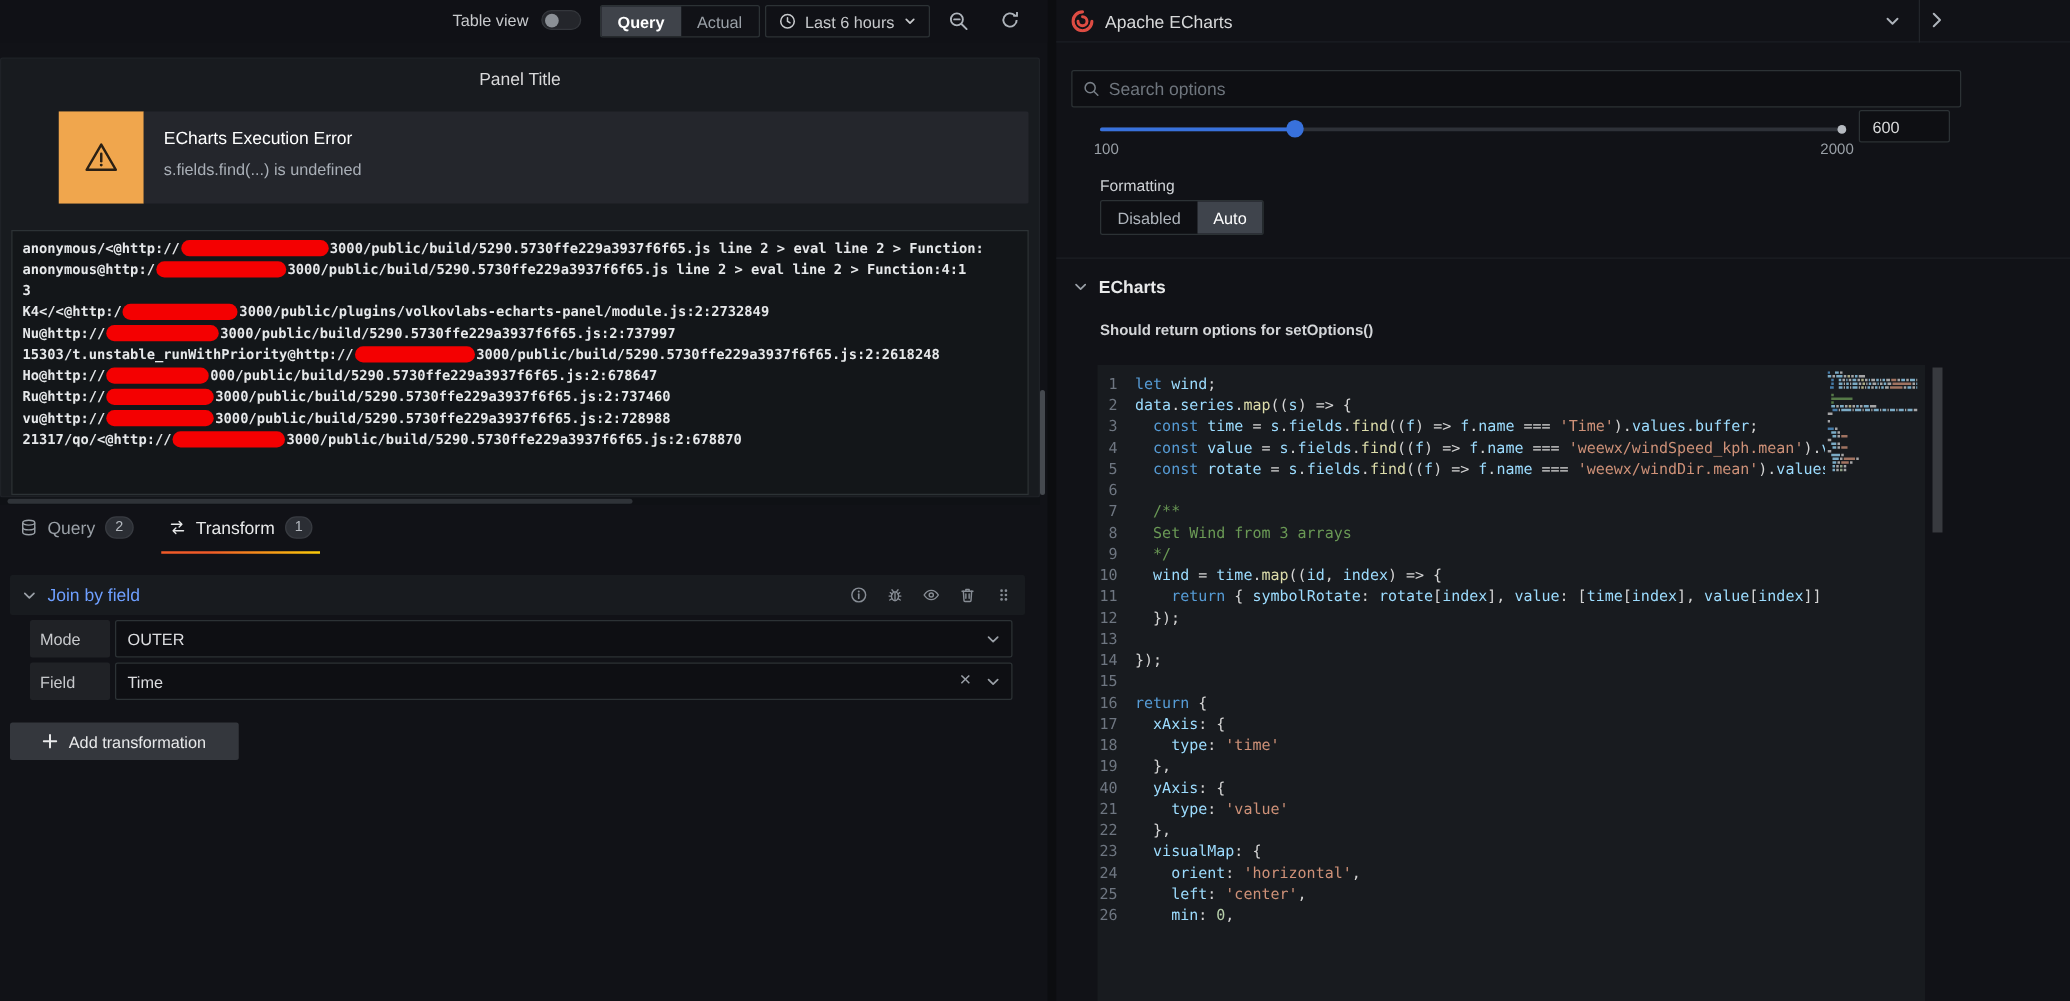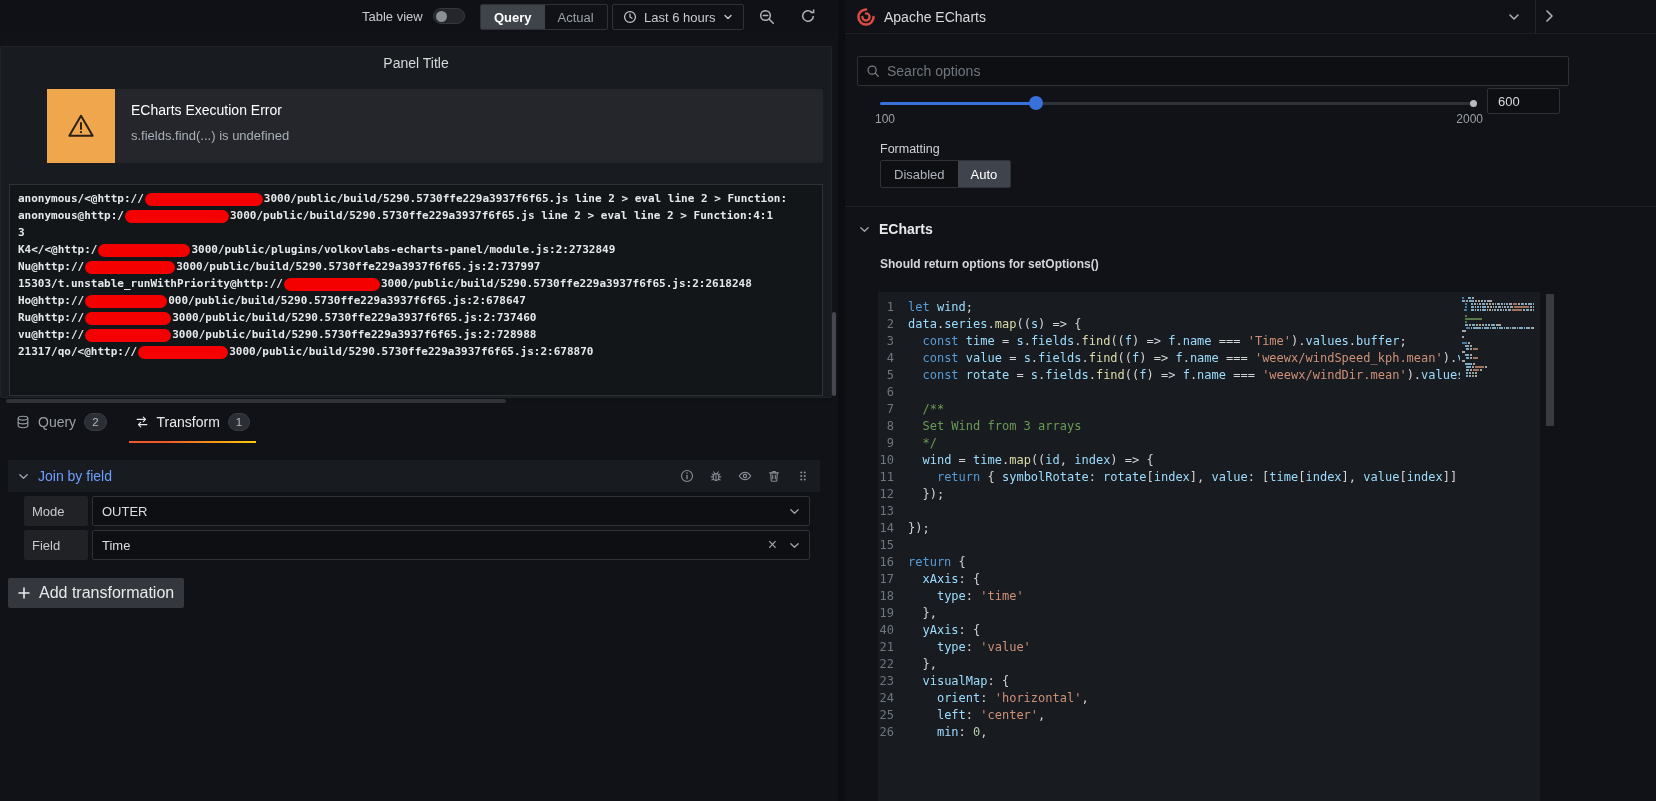--- a/index.html
+++ b/index.html
@@ -54,21 +54,21 @@
   .join-icons > span { display:flex; cursor:pointer; }
 
   .form-row { position:absolute; left:24px; display:flex; height:30px; }
   .form-row.mode { top:496px; } .form-row.field { top:530px; }
   .form-label { width:64px; flex:none; background:#202226; color:#c7c9cc; font-size:13px; display:flex; align-items:center; padding-left:8px; border-radius:2px; margin-right:4px; }
   .form-select { width:718px; background:#0e0f13; border:1px solid #2c3235; border-radius:2px; display:flex; align-items:center; padding:0 9px; font-size:13px; color:#dcdde0; cursor:pointer; }
   .select-caret { margin-left:auto; color:#9aa0a7; display:flex; }
   .clear-x { color:#9aa0a7; font-size:16px; line-height:1; margin-left:auto; margin-right:12px; cursor:pointer; }
   .form-select .after-x { margin-left:0; }
 
-  .add-transform-btn { position:absolute; left:8px; top:578px; height:30px; padding:0 10px; background:#34373d; border:none; border-radius:2px; display:inline-flex; align-items:center; gap:9px; font-size:16px; color:#e8e9ea; font-weight:500; font-family:inherit; cursor:pointer; }
+  .add-transform-btn { position:absolute; left:8px; top:578px; height:30px; padding:0 26px; background:#34373d; border:none; border-radius:2px; display:inline-flex; align-items:center; gap:9px; font-size:13px; color:#e8e9ea; font-weight:500; font-family:inherit; cursor:pointer; }
 
   
   .right-pane { position:absolute; left:845px; top:0; width:811px; height:801px; background:#111217; }
   .pane-header { position:relative; height:34px; display:flex; align-items:center; padding:0 12px; border-bottom:1px solid #1b1e24; }
   .pane-title { font-size:14px; color:#d8d9da; margin-left:9px; }
   .hdr-caret { position:absolute; left:663px; top:11px; color:#aeb4bb; display:flex; cursor:pointer; }
   .hdr-divider { position:absolute; left:690px; top:0; width:1px; height:34px; background:#22252a; }
   .hdr-next { position:absolute; left:700px; top:9px; color:#aeb4bb; display:flex; cursor:pointer; }
 
   .search-box { position:absolute; left:12px; top:56px; width:712px; height:30px; background:#0e0f13; border:1px solid #2c3235; border-radius:2px; display:flex; align-items:center; padding:0 8px; color:#787f87; }

